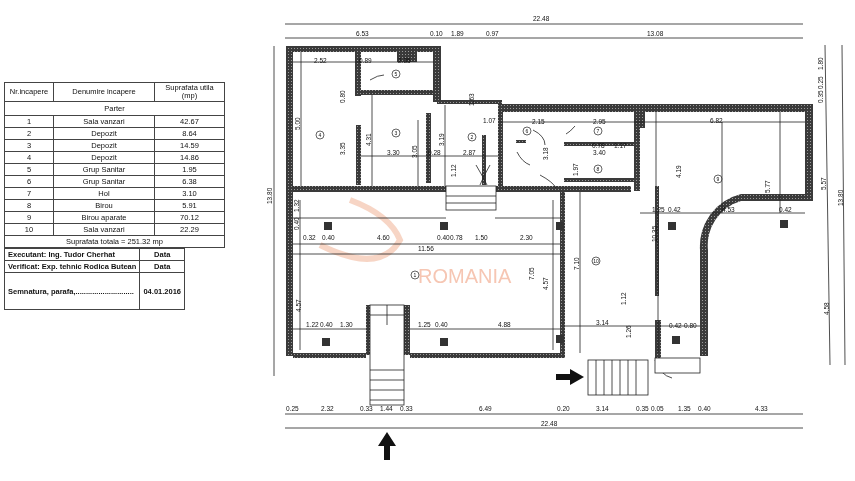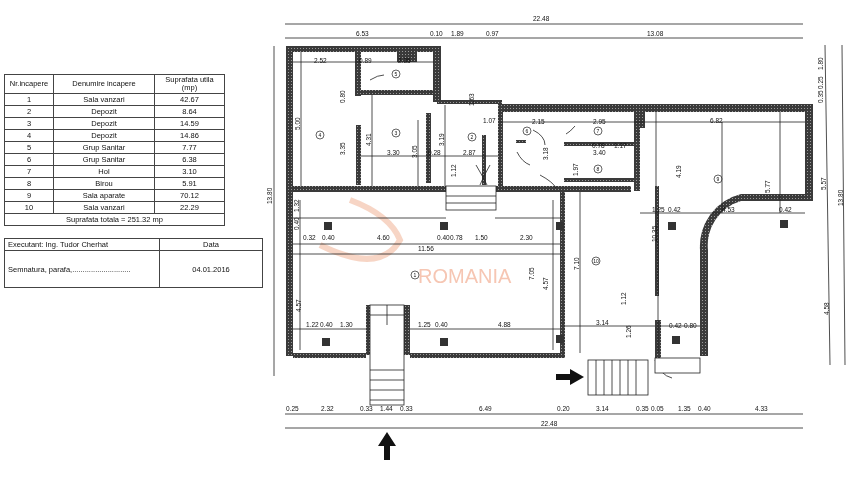--- a/index.html
+++ b/index.html
@@ -1,41 +1,44 @@
 <!DOCTYPE html>
 <html><head>
 <meta charset="utf-8">
 <style>
   html, body { margin:0; padding:0; background:#ffffff; }
   body { width:855px; height:481px; position:relative; overflow:hidden; font-family:"Liberation Sans", sans-serif; color:#111; }
-  .table-wrap { position:absolute; left:4px; top:74px; width:221px; }
+  .table-wrap { position:absolute; left:4px; top:82px; width:221px; }
   table.rooms { border-collapse:collapse; width:221px; font-size:7.5px; }
   table.rooms td, table.rooms th { border:1px solid #444; text-align:center; padding:0 2px; height:11px; font-weight:normal; }
   table.rooms th { height:18px; line-height:8px; }
-  .signtab { border-collapse:collapse; width:259px; font-size:7.5px; margin-top:12px; }
+  .signtab { border-collapse:collapse; width:181px; font-size:7.5px; margin-top:0;font-weight:bold; }
   .signtab td { border:1px solid #444; padding:1px 3px; }
   .signtab .big { height:46px; }
   .signtab .big2 { height:34px; }
   .left { text-align:left; }
   .ctr { text-align:center; }
   svg { position:absolute; left:0; top:0; }
   .dim { font-family:"Liberation Sans", sans-serif; font-size:6.5px; fill:#111; }
 </style>
 </head>
 <body>
 
 <div class="table-wrap">
   <table class="rooms">
     <tbody>
         <tr>
       <th style="width:44px">Nr.incapere</th>
       <th style="width:96px">Denumire incapere</th>
       <th>Suprafata utila (mp)</th>
     </tr>
     <tr>
+          <td colspan="3" style="height:13px">Parter</td>
+        </tr>
+    <tr>
           <td>1</td>
           <td>Sala vanzari</td>
           <td>42.67</td>
         </tr>
     <tr>
           <td>2</td>
           <td>Depozit</td>
           <td>8.64</td>
         </tr>
     <tr>
@@ -44,56 +47,60 @@
           <td>14.59</td>
         </tr>
     <tr>
           <td>4</td>
           <td>Depozit</td>
           <td>14.86</td>
         </tr>
     <tr>
           <td>5</td>
           <td>Grup Sanitar</td>
-          <td>7.77</td>
+          <td>1.95</td>
         </tr>
     <tr>
           <td>6</td>
           <td>Grup Sanitar</td>
           <td>6.38</td>
         </tr>
     <tr>
           <td>7</td>
           <td>Hol</td>
           <td>3.10</td>
         </tr>
     <tr>
           <td>8</td>
           <td>Birou</td>
           <td>5.91</td>
         </tr>
     <tr>
           <td>9</td>
-          <td>Sala aparate</td>
+          <td>Birou aparate</td>
           <td>70.12</td>
         </tr>
     <tr>
           <td>10</td>
           <td>Sala vanzari</td>
           <td>22.29</td>
         </tr>
     <tr>
           <td colspan="3" class="left">Suprafata totala = 251.32 mp</td>
         </tr>
   </tbody>
     </table>
   <table class="signtab">
     <tbody>
         <tr>
       <td class="left" style="width:148px">Executant: Ing. Tudor Cherhat</td>
+      <td class="ctr">Data</td>
+    </tr>
+    <tr>
+      <td class="left">Verificat: Exp. tehnic Rodica Butean</td>
       <td class="ctr">Data</td>
     </tr>
     <tr>
       <td class="left big2">Semnatura, parafa,............................</td>
       <td class="ctr big2">04.01.2016</td>
     </tr>
   </tbody>
     </table>
 </div>
 

